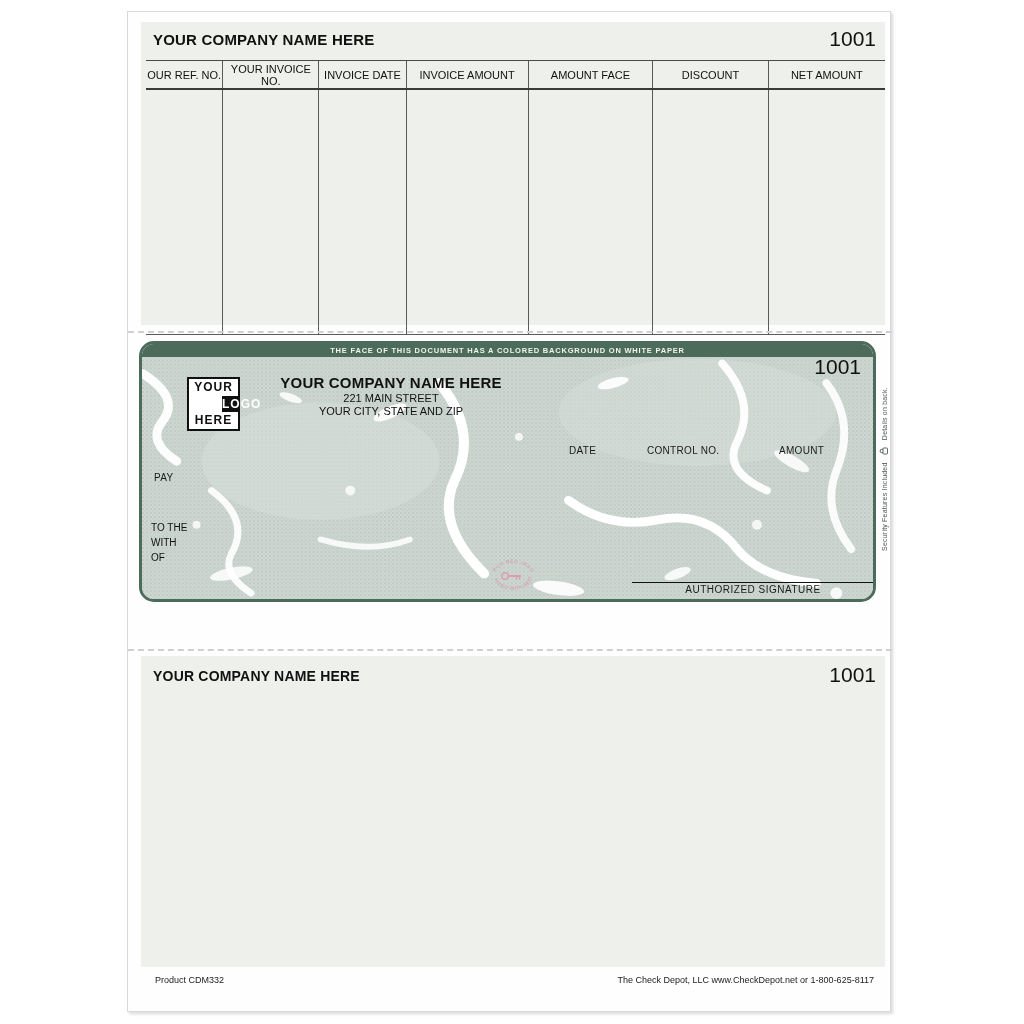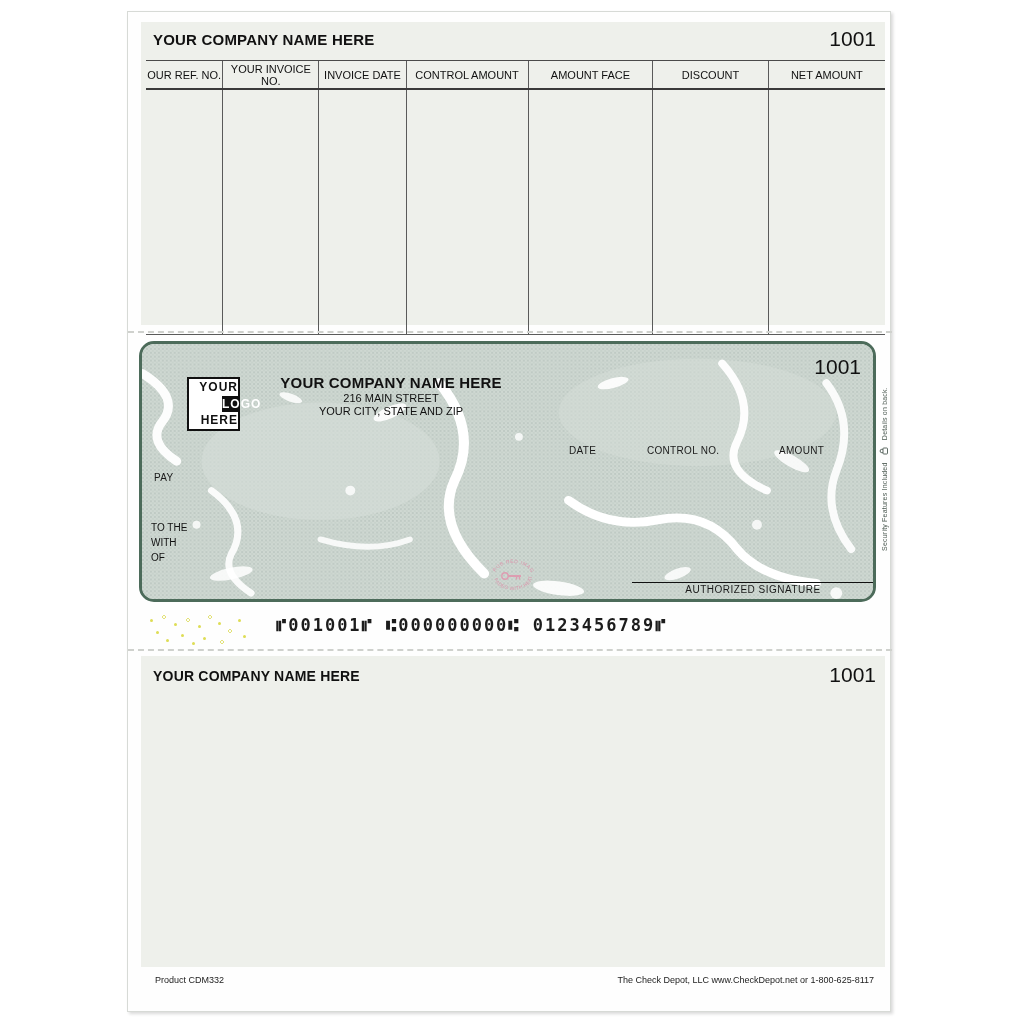--- a/index.html
+++ b/index.html
@@ -35,21 +35,21 @@
   }
   .check-banner {
     position:absolute; left:0; top:0; width:100%; height:13px; background:#4c6b5a;
     color:#f2f5ef; font-size:7.5px; font-weight:bold; letter-spacing:.8px;
     text-align:center; line-height:13px; z-index:2;
   }
   .marble { position:absolute; left:0; top:0; width:100%; height:100%; z-index:0; }
   .check-content { position:absolute; left:0; top:0; width:100%; height:100%; z-index:1; }
   .logo-box {
     position:absolute; left:45px; top:33px; width:53px; height:54px;
-    border:2px solid #101010; background:#fff; text-align:right;
+    border:2px solid #101010; background:#fff; text-align:center;
   }
   .logo-box .row { font-size:12px; font-weight:bold; letter-spacing:1px; line-height:16.5px; color:#101010; }
   .logo-box .row.dark { background:#101010; color:#fff;margin-left:33px; }
   .payer-block { position:absolute; left:104px; top:30px; width:290px; text-align:center; }
   .payer-name { font-size:15px; font-weight:bold; letter-spacing:.2px; }
   .payer-addr { font-size:11px; margin-top:1px; }
   .bank-block { position:absolute; left:361px; top:20px; width:240px; text-align:center; }
   .bank-name { font-size:10.5px; font-weight:bold; letter-spacing:.2px; }
   .bank-addr { font-size:9.5px; }
   .bank-fraction { font-size:10px; margin-top:24px; }
@@ -113,21 +113,21 @@
         <col style="width:16.5%">
           <col style="width:16.9%">
           <col style="width:15.6%">
           <col style="width:15.8%">
       </colgroup>
       <thead>
         <tr>
           <th>OUR REF. NO.</th>
           <th>YOUR INVOICE NO.</th>
           <th>INVOICE DATE</th>
-          <th>CONTROL AMOUNT</th>
+          <th>INVOICE AMOUNT</th>
           <th>AMOUNT FACE</th>
           <th>DISCOUNT</th>
           <th>NET AMOUNT</th>
         </tr>
       </thead>
       <tbody>
         <tr>
           <td></td>
             <td></td>
           <td></td>
@@ -168,31 +168,32 @@
       <ellipse cx="90" cy="235" rx="22" ry="6" fill="#ffffff" opacity=".85" transform="rotate(-12 90 235)"></ellipse>
       <ellipse cx="420" cy="250" rx="26" ry="7" fill="#ffffff" opacity=".9" transform="rotate(8 420 250)"></ellipse>
       <ellipse cx="540" cy="235" rx="14" ry="5" fill="#ffffff" opacity=".85" transform="rotate(-20 540 235)"></ellipse>
       <circle cx="210" cy="150" r="5" fill="#ffffff" opacity=".8"></circle>
       <circle cx="380" cy="95" r="4" fill="#ffffff" opacity=".8"></circle>
       <circle cx="620" cy="185" r="5" fill="#ffffff" opacity=".8"></circle>
       <circle cx="55" cy="185" r="4" fill="#ffffff" opacity=".8"></circle>
       <circle cx="700" cy="255" r="6" fill="#ffffff" opacity=".85"></circle>
     </svg>
 
+    <div class="check-banner">THE FACE OF THIS DOCUMENT HAS A COLORED BACKGROUND ON WHITE PAPER</div>
 
     <div class="check-content">
       <div class="logo-box">
         <div class="row">YOUR</div>
         <div class="row dark">LOGO</div>
         <div class="row">HERE</div>
       </div>
 
       <div class="payer-block">
         <div class="payer-name">YOUR COMPANY NAME HERE</div>
-        <div class="payer-addr">216 MAIN STREET</div>
+        <div class="payer-addr">221 MAIN STREET</div>
         <div class="payer-addr">YOUR CITY, STATE AND ZIP</div>
       </div>
 
 
       <div class="check-number">1001</div>
 
       <div class="lbl lbl-date">DATE</div>
       <div class="lbl lbl-control">CONTROL NO.</div>
       <div class="lbl lbl-amount">AMOUNT</div>
       <div class="lbl lbl-pay">PAY</div>
@@ -231,41 +232,20 @@
 
   <div class="sec-strip">
     <span>Security Features Included</span>
     <svg width="8" height="9" viewBox="0 0 8 9">
       <rect x="1" y="4" width="6" height="4.5" rx="0.8" fill="none" stroke="#4c5a52" stroke-width="0.9"></rect>
       <path d="M2.3,4 V2.8 A1.7,1.7 0 0 1 5.7,2.8 V4" fill="none" stroke="#4c5a52" stroke-width="0.9"></path>
     </svg>
     <span>Details on back.</span>
   </div>
 
-  <div class="micr-band">
-    <div class="specks">
-      <i style="left:2px;top:4px"></i>
-        <i class="x" style="left:14px;top:0"></i>
-      <i style="left:26px;top:8px"></i>
-        <i style="left:8px;top:16px"></i>
-      <i class="x" style="left:38px;top:3px"></i>
-        <i style="left:50px;top:10px"></i>
-      <i style="left:33px;top:19px"></i>
-        <i class="x" style="left:60px;top:0"></i>
-      <i style="left:70px;top:7px"></i>
-        <i style="left:55px;top:22px"></i>
-      <i class="x" style="left:80px;top:14px"></i>
-        <i style="left:90px;top:4px"></i>
-      <i style="left:18px;top:24px"></i>
-        <i style="left:44px;top:27px"></i>
-      <i class="x" style="left:72px;top:25px"></i>
-        <i style="left:95px;top:20px"></i>
-    </div>
-    <div class="micr-line">⑈001001⑈ ⑆000000000⑆ 0123456789⑈</div>
-  </div>
 
   <div class="perf perf-2"></div>
 
   <div class="stub-bottom">
     <div class="stub-company">YOUR COMPANY NAME HERE</div>
     <div class="stub-number">1001</div>
   </div>
 
   <div class="footer">
     <span>Product CDM332</span>

